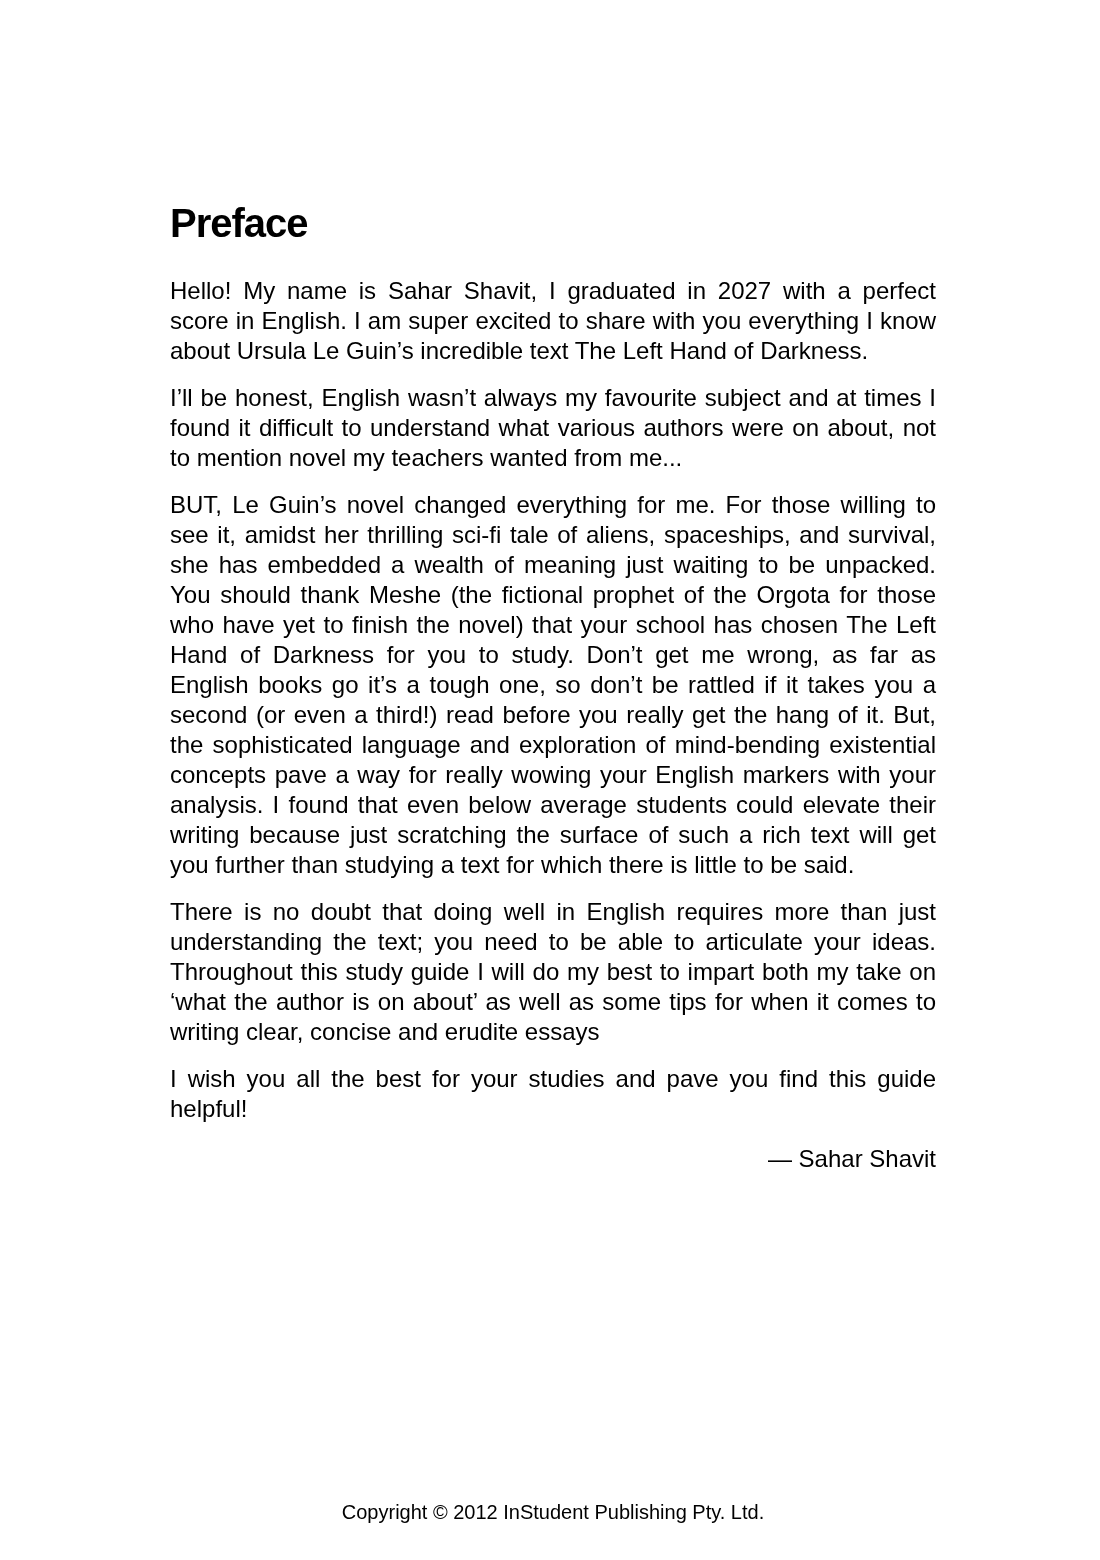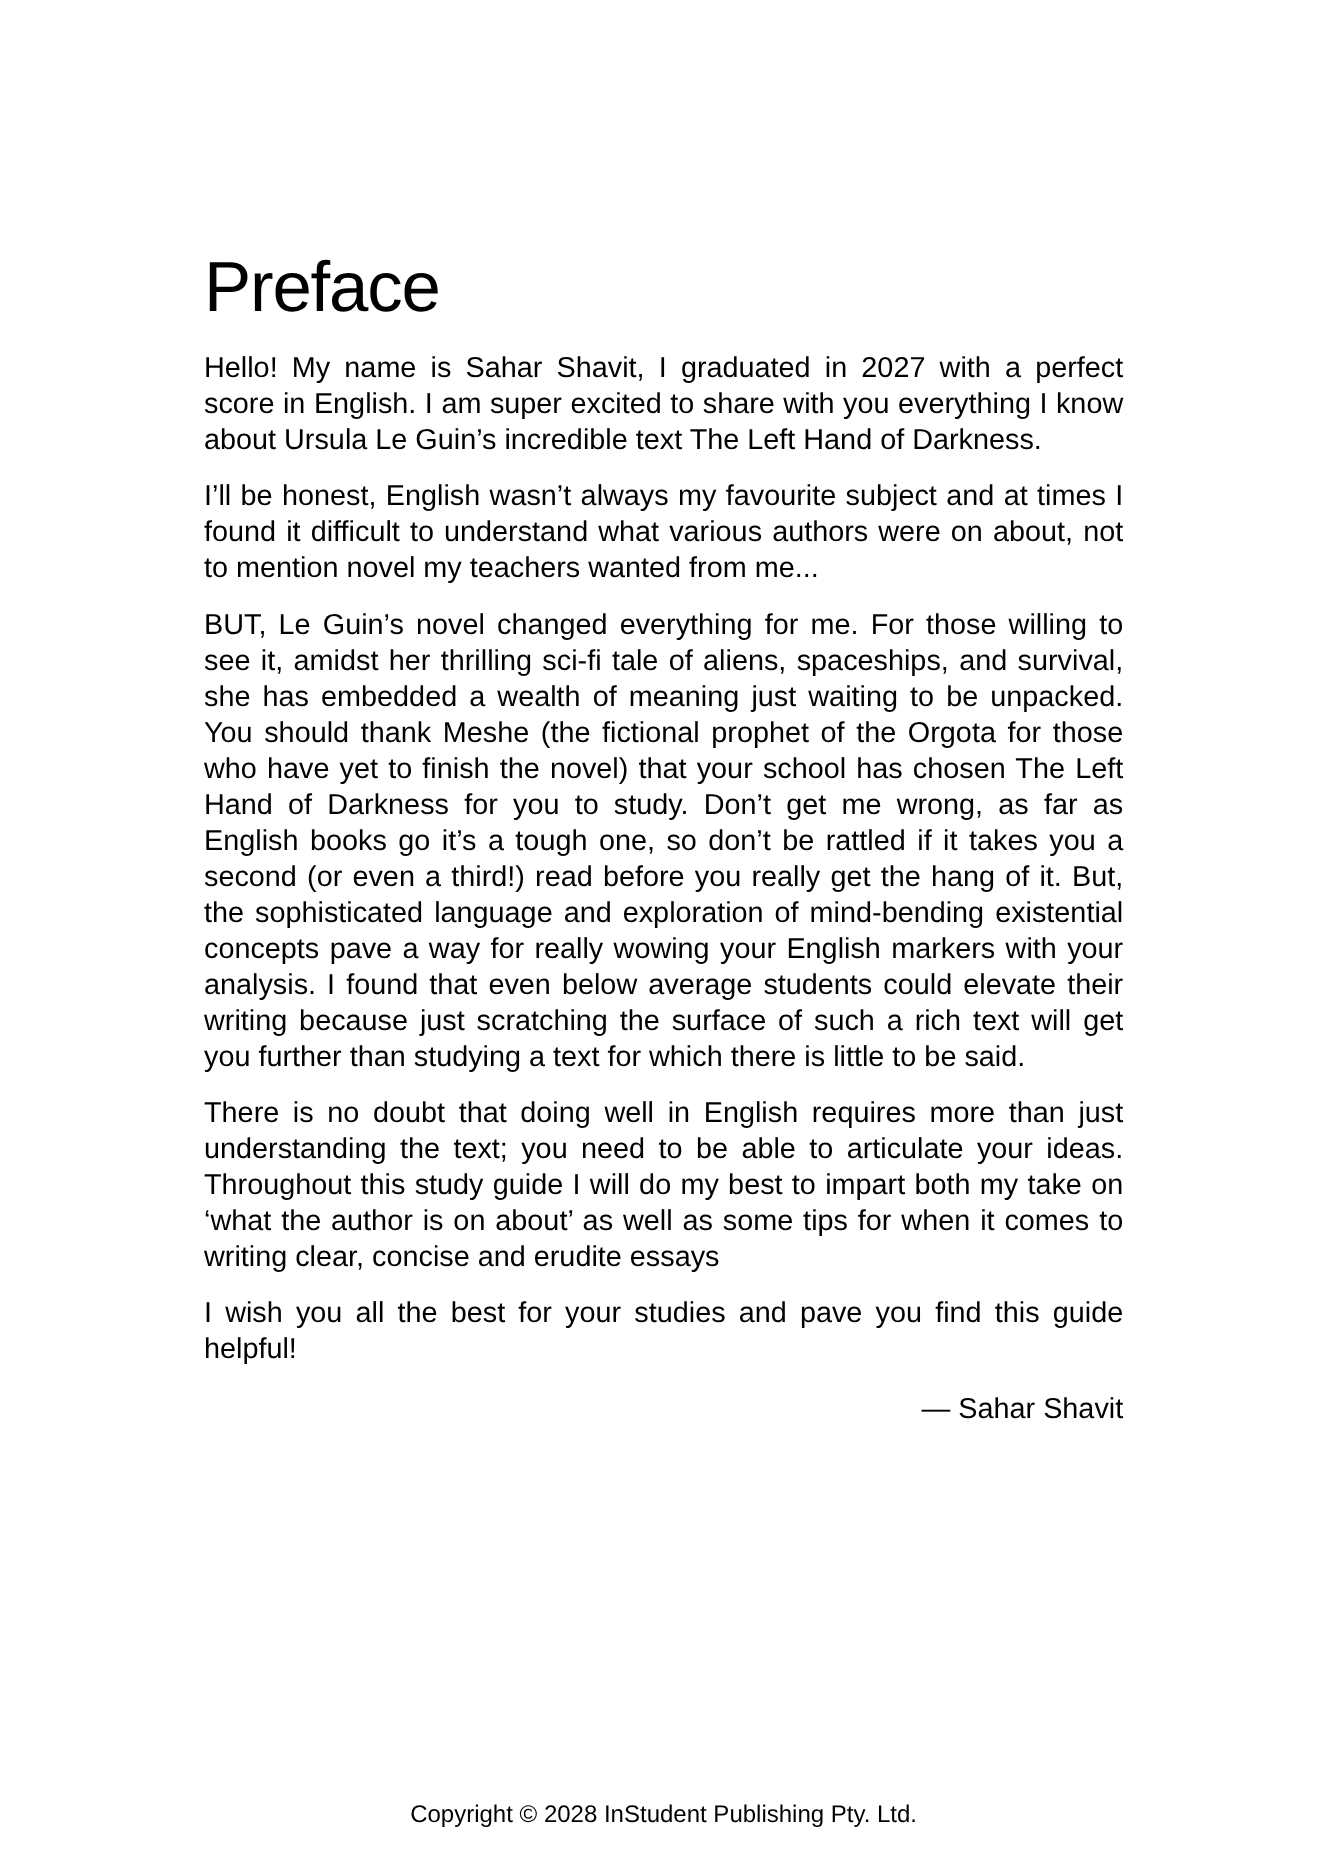--- a/index.html
+++ b/index.html
@@ -16,25 +16,25 @@
     font-family: "Liberation Sans", sans-serif;
     overflow: hidden;
   }
   .content {
     position: absolute;
     left: 170px;
     top: 192px;
     width: 766px;
   }
   h1.preface-heading {
-    font-size: 59px;
-    font-weight: normal;
+    font-size: 40px;
+    font-weight: bold;
     line-height: 62px;
     letter-spacing: -1px;
-    margin: 16px 0 22px 0;
+    margin: 0 0 22px 0;
   }
   p.body-para {
     font-size: 24px;
     line-height: 30px;
     text-align: justify;
     margin: 0 0 17px 0;
   }
   .book-title {
   }
   .lead-bold {
@@ -79,16 +79,16 @@
 
     <p class="body-para"><span class="lead-bold">BUT,</span><span> Le Guin’s novel changed everything for me. For those willing to see it, amidst her thrilling sci-fi tale of aliens, spaceships, and survival, she has embedded a wealth of meaning just waiting to be unpacked. You should thank Meshe (the fictional prophet of the Orgota for those who have yet to finish the novel) that your school has chosen </span><span class="book-title">The Left Hand of Darkness</span><span> for you to study. Don’t get me wrong, as far as English books go it’s a tough one, so don’t be rattled if it takes you a second (or even a third!) read before you really get the hang of it. But, the sophisticated language and exploration of mind-bending existential concepts pave a way for really wowing your English markers with your analysis. I found that even below average students could elevate their writing because just scratching the surface of such a rich text will get you further than studying a text for which there is little to be said.</span></p>
 
     <p class="body-para">There is no doubt that doing well in English requires more than just understanding the text; you need to be able to articulate your ideas. Throughout this study guide I will do my best to impart both my take on ‘what the author is on about’ as well as some tips for when it comes to writing clear, concise and erudite essays</p>
 
     <p class="body-para">I wish you all the best for your studies and pave you find this guide helpful!</p>
 
     <div class="signature-line">— Sahar Shavit</div>
   </div>
 
-  <div class="footer">Copyright © 2028 InStudent Publishing Pty. Ltd.</div>
+  <div class="footer">Copyright © 2012 InStudent Publishing Pty. Ltd.</div>
 
   <div class="page-number">iii</div>
 </div>
 
 </body></html>

